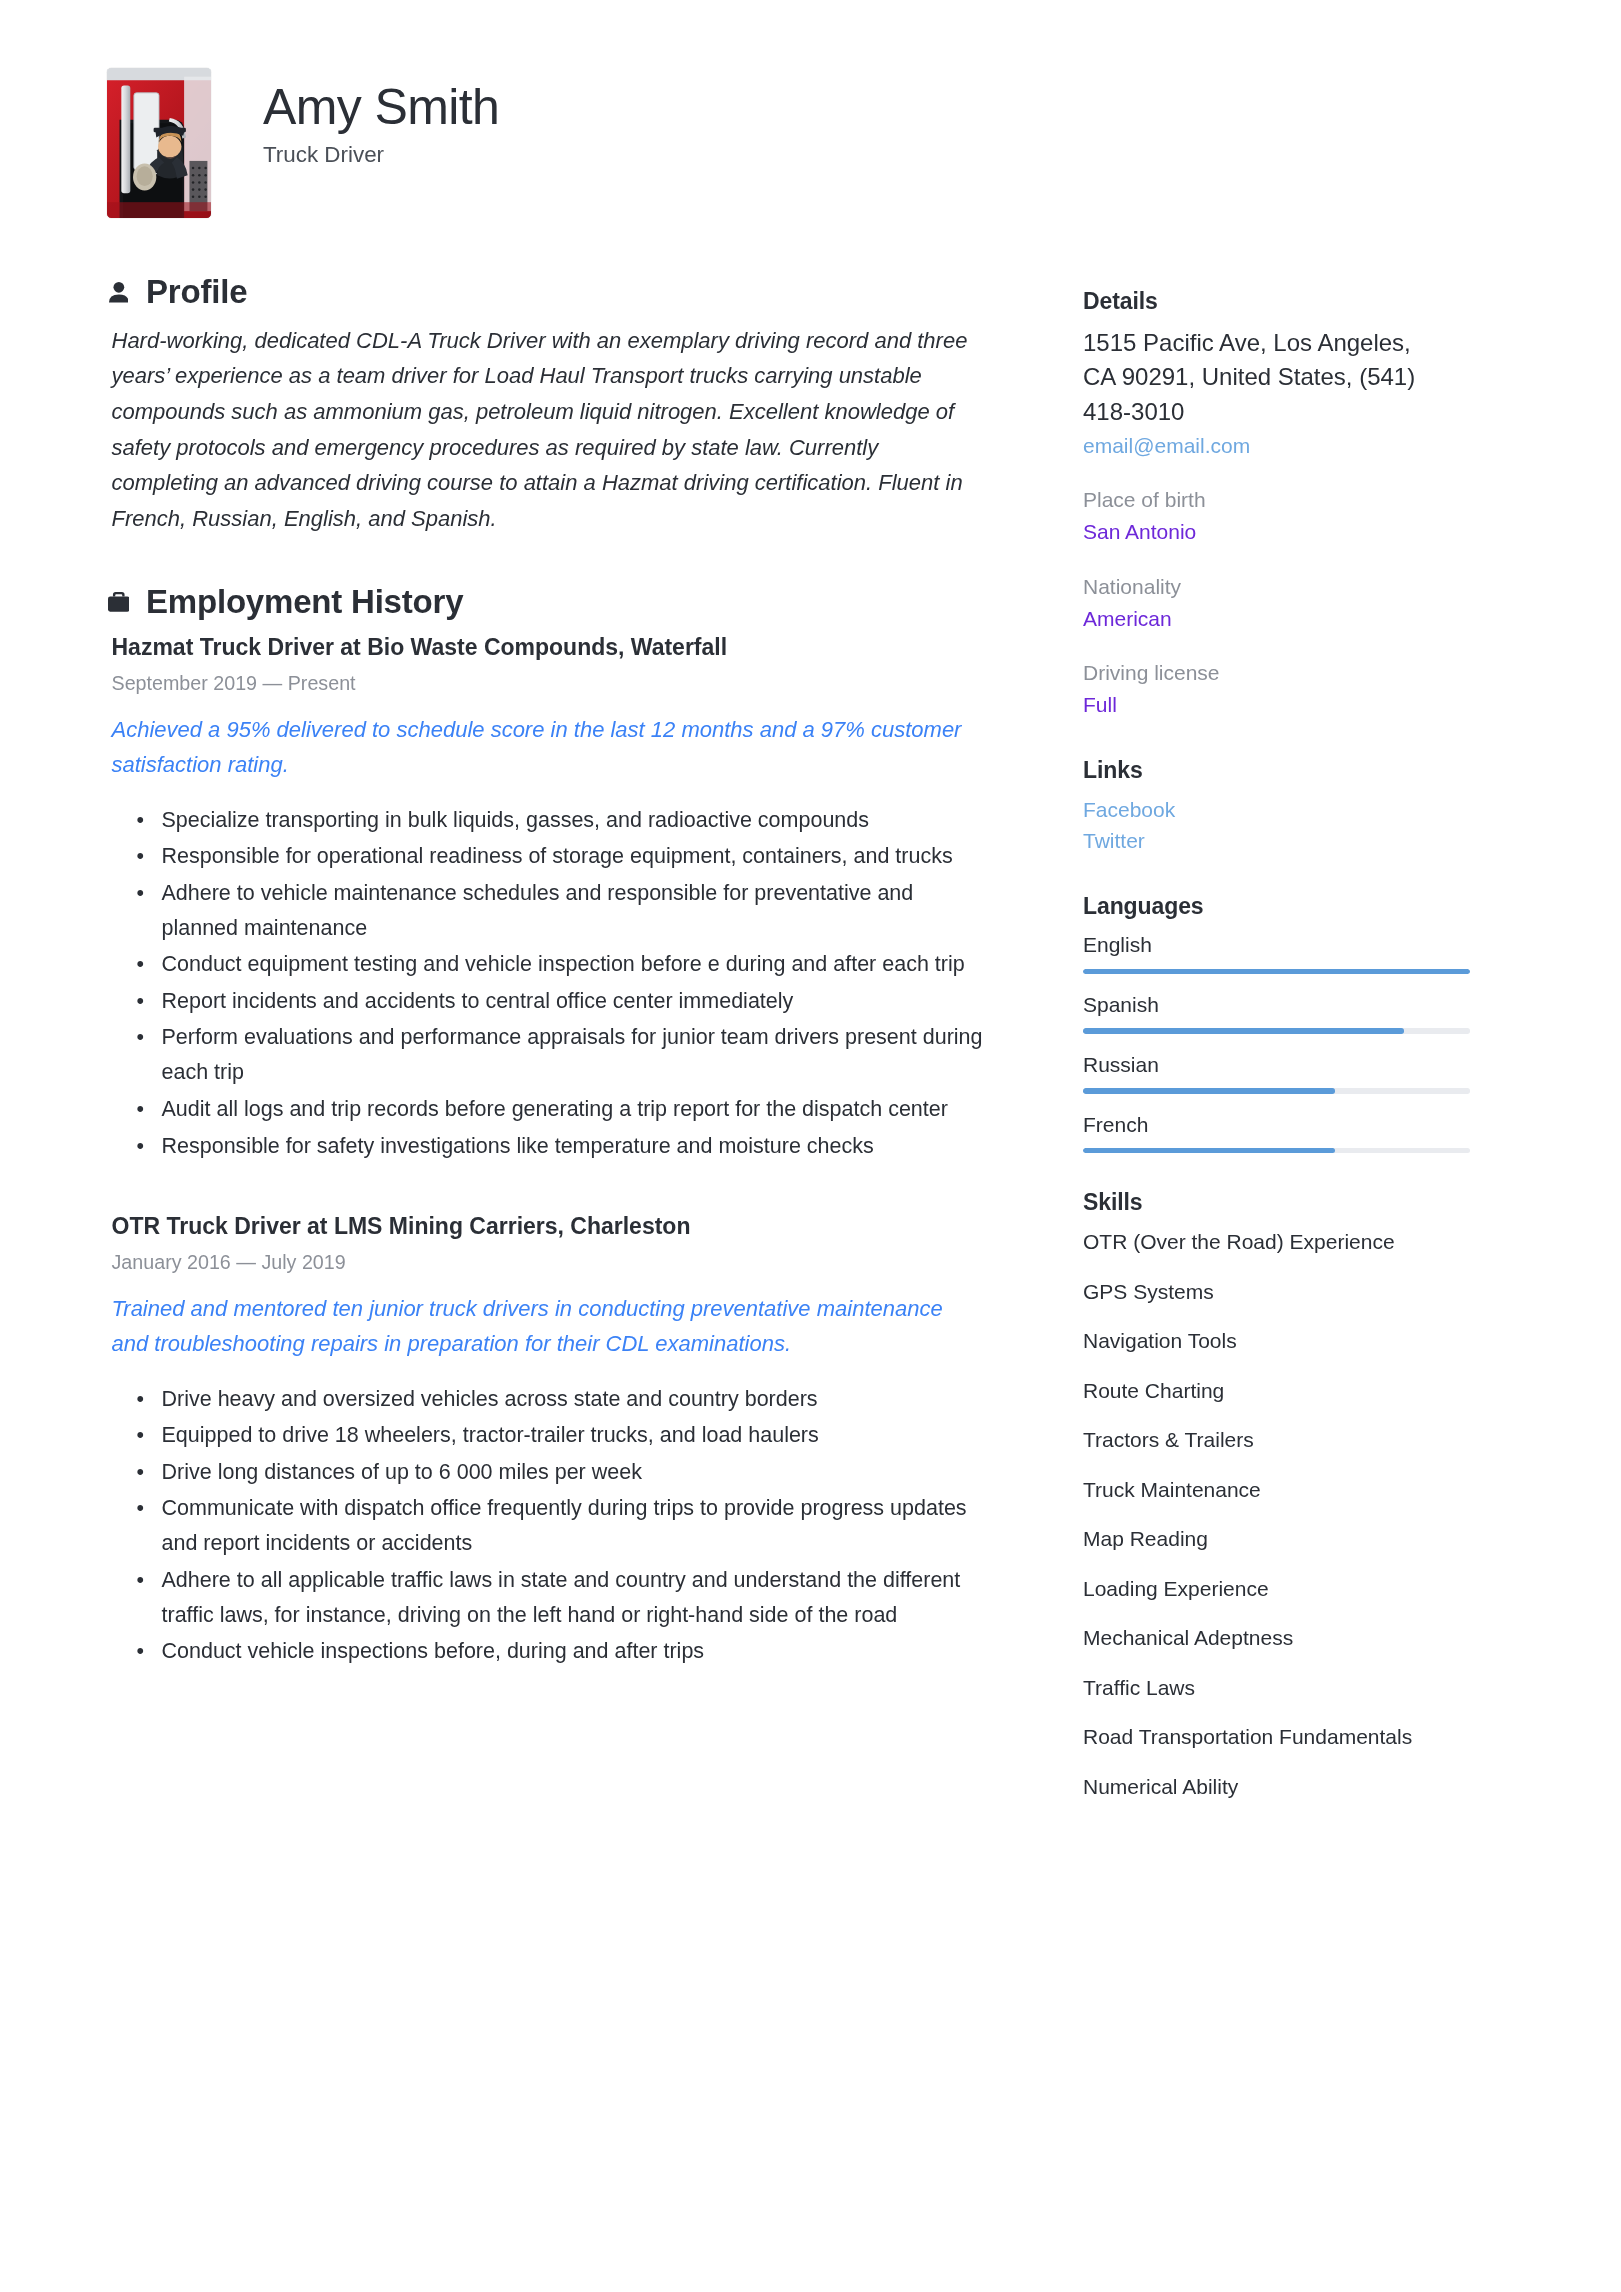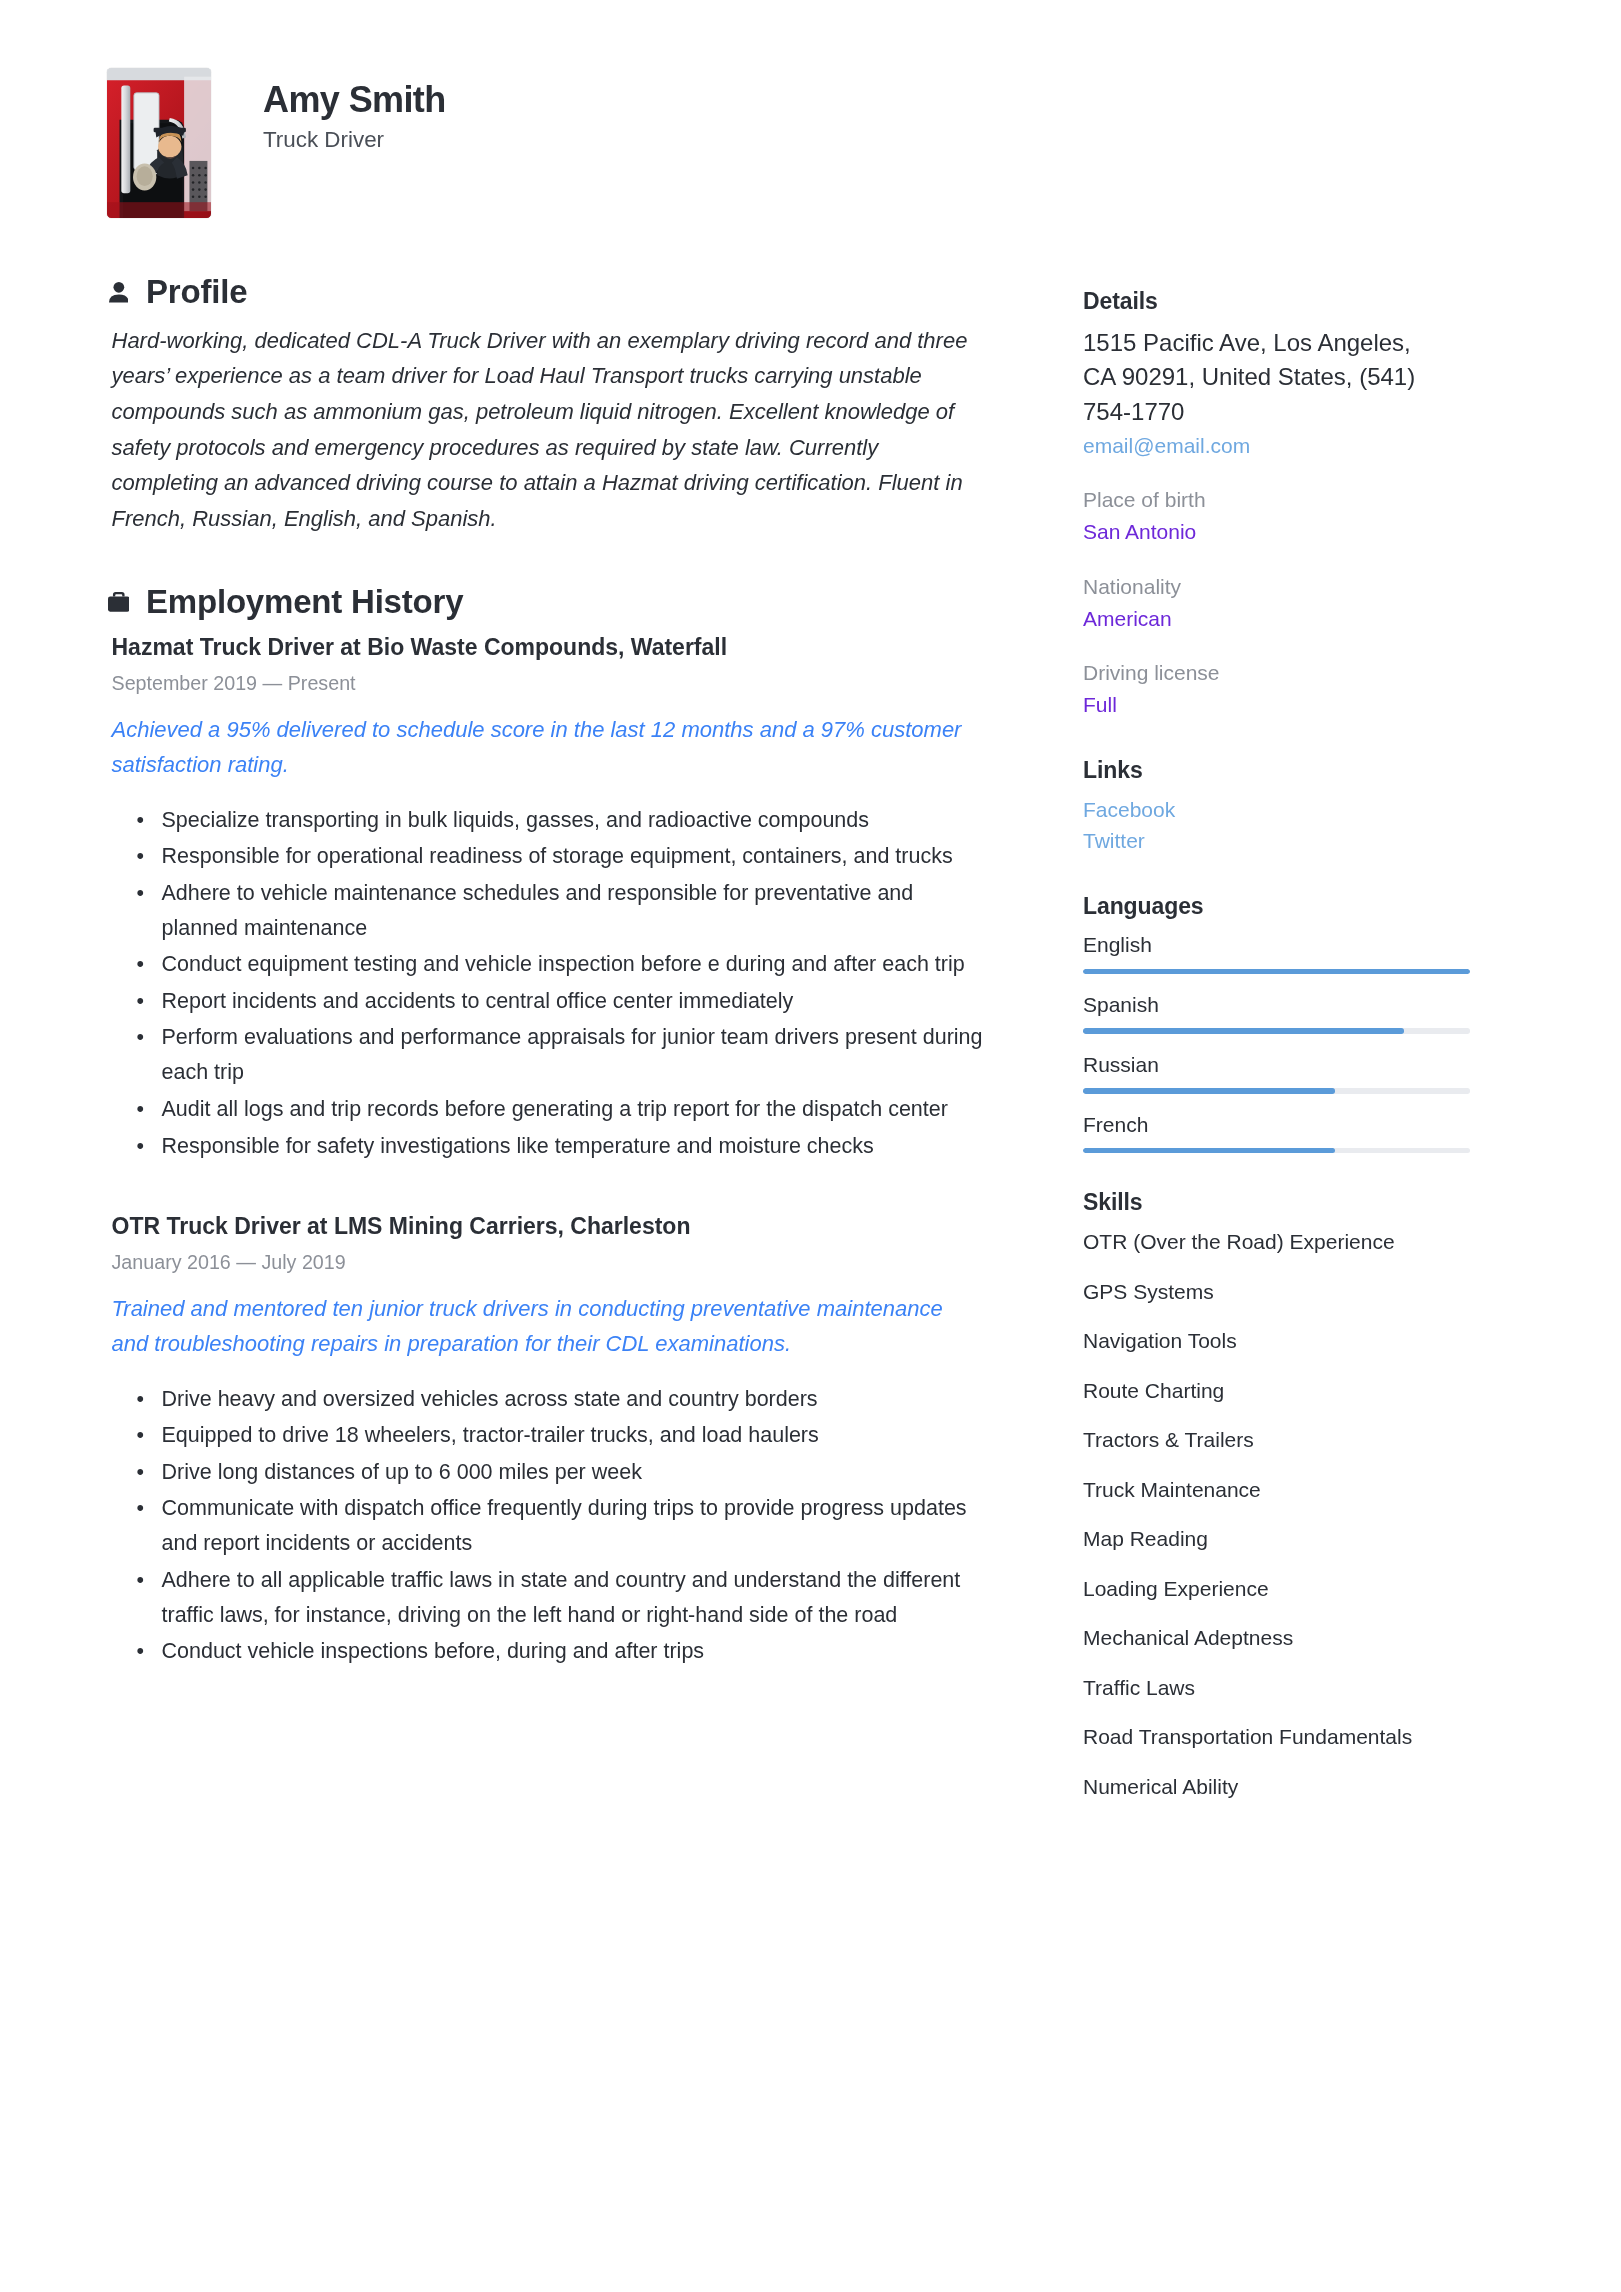--- a/index.html
+++ b/index.html
@@ -43,22 +43,22 @@
     background: #b9bec4;
     box-shadow: 0 0 0 0.9px rgba(0,0,0,0.04);
   }
   .photo svg { display: block; width: 100%; height: 100%; }
 
   .name-block {
     margin-left: 52px;
     padding-top: 12.5px;
   }
   .name {
-    font-size: 36px;
-    font-weight: 700;
+    font-size: 50px;
+    font-weight: 400;
     letter-spacing: -0.6px;
     color: #2b2f36;
     line-height: 1.04;
   }
   .job-title {
     font-size: 22.4px;
     color: #4a4f57;
     margin-top: 9px;
     font-weight: 400;
   }
@@ -363,21 +363,21 @@
         </div>
       </div>
     </div>
 
     <div class="side-col">
 
       <div class="side-block">
         <div class="side-title">Details</div>
         <div class="side-line">1515 Pacific Ave, Los Angeles,</div>
         <div class="side-line">CA 90291, United States, (541)</div>
-        <div class="side-line">754-1770</div>
+        <div class="side-line">418-3010</div>
         <a class="side-link-row" href="#">email@email.com</a>
 
         <div class="field">
           <div class="field-label">Place of birth</div>
           <div class="field-value">San Antonio</div>
         </div>
         <div class="field">
           <div class="field-label">Nationality</div>
           <div class="field-value">American</div>
         </div>

